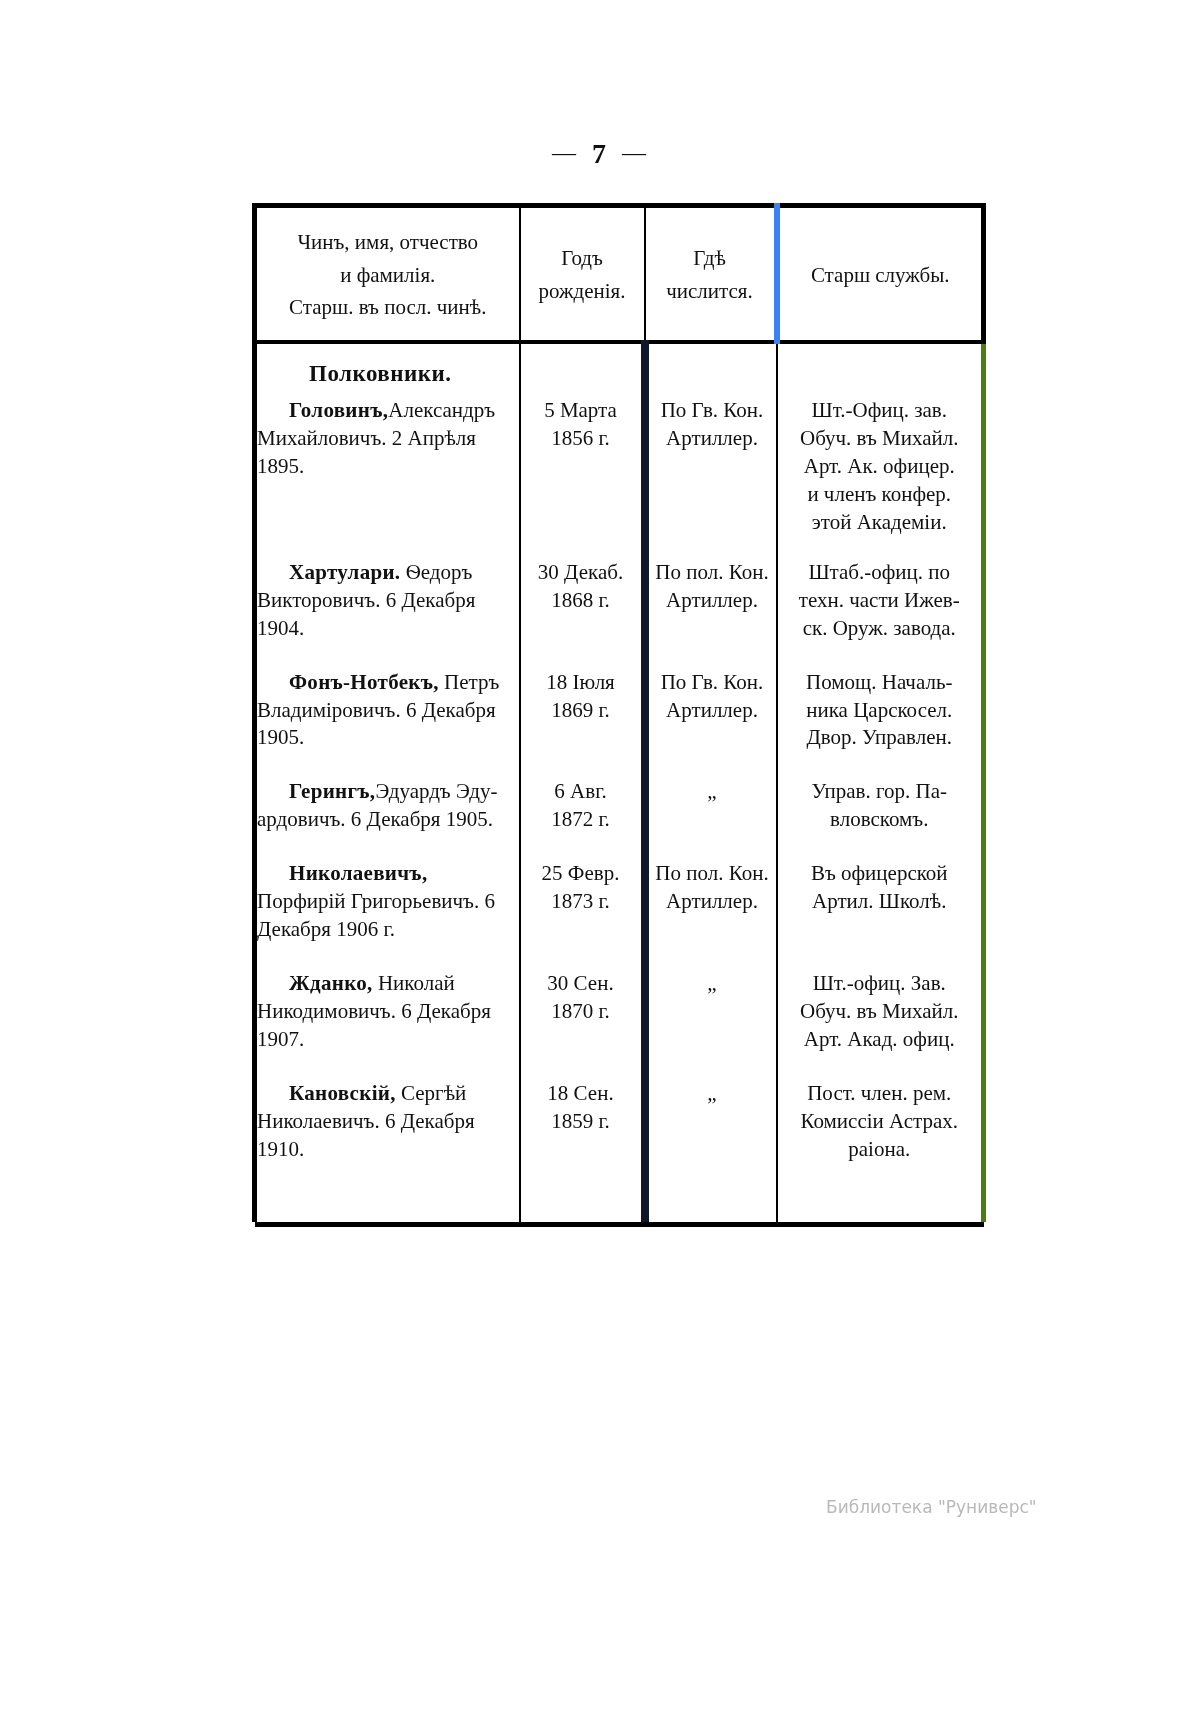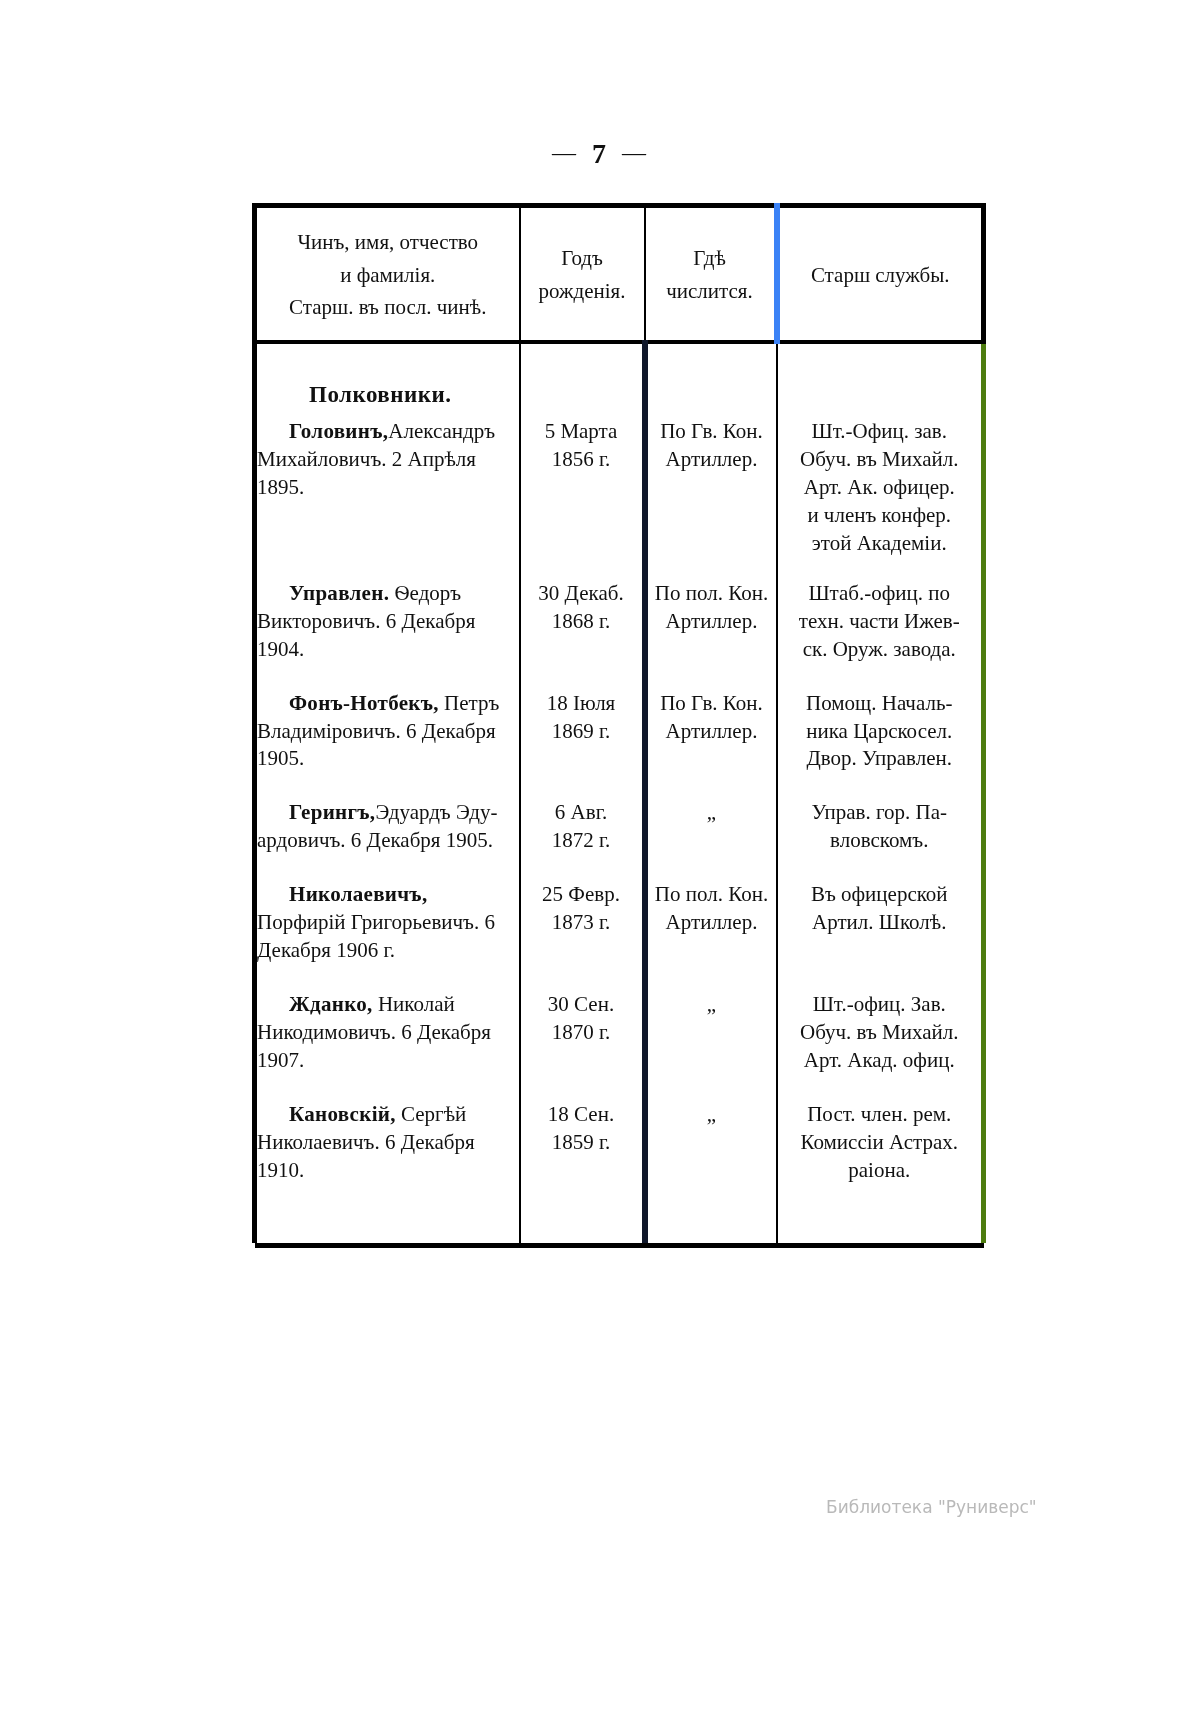--- a/index.html
+++ b/index.html
@@ -79,40 +79,40 @@
     padding: 0 6px;
   }
   td.c1 {
     border-left: 5px solid #000;
     border-right: 2px solid #000;
     text-align: left;
     padding-left: 14px;
     padding-right: 10px;
   }
   td.c2 {
-    border-right: 6px solid #0f172a;
+    border-right: 8px solid #0f172a;
     text-align: center;
   }
   td.c3 {
     border-right: 2px solid #000;
     text-align: center;
     margin-left: 44px;
   }
   td.c4 {
     border-right: 5px solid #4d7c0f;
     text-align: center;
     padding-left: 8px;
     padding-right: 8px;
   }
 
   .rank-title {
     font-weight: 700;
     font-size: 23px;
     letter-spacing: 0.5px;
-    padding-top: 36px;
+    padding-top: 15px;
     padding-bottom: 8px;
     padding-left: 52px;
   }
   .name-block {
     text-indent: 32px;
   }
   .surname {
     font-weight: 700;
     letter-spacing: 0.3px;
   }
@@ -206,21 +206,21 @@
       <tr class="row-gap">
         <td class="c1"></td>
         <td class="c2"></td>
         <td class="c3"></td>
         <td class="c4"></td>
       </tr>
 
       <tr>
         <td class="cell c1">
           <div class="name-block">
-            <span class="surname">Управлен.</span> <span>Ѳедоръ Викторовичъ. 6 Декабря 1904.</span>
+            <span class="surname">Хартулари.</span> <span>Ѳедоръ Викторовичъ. 6 Декабря 1904.</span>
           </div>
         </td>
         <td class="cell c2">
           <span class="stack">30 Декаб.</span>
           <span class="stack">1868 г.</span>
         </td>
         <td class="cell c3">
           <span class="stack">По пол. Кон.</span>
           <span class="stack">Артиллер.</span>
         </td>

